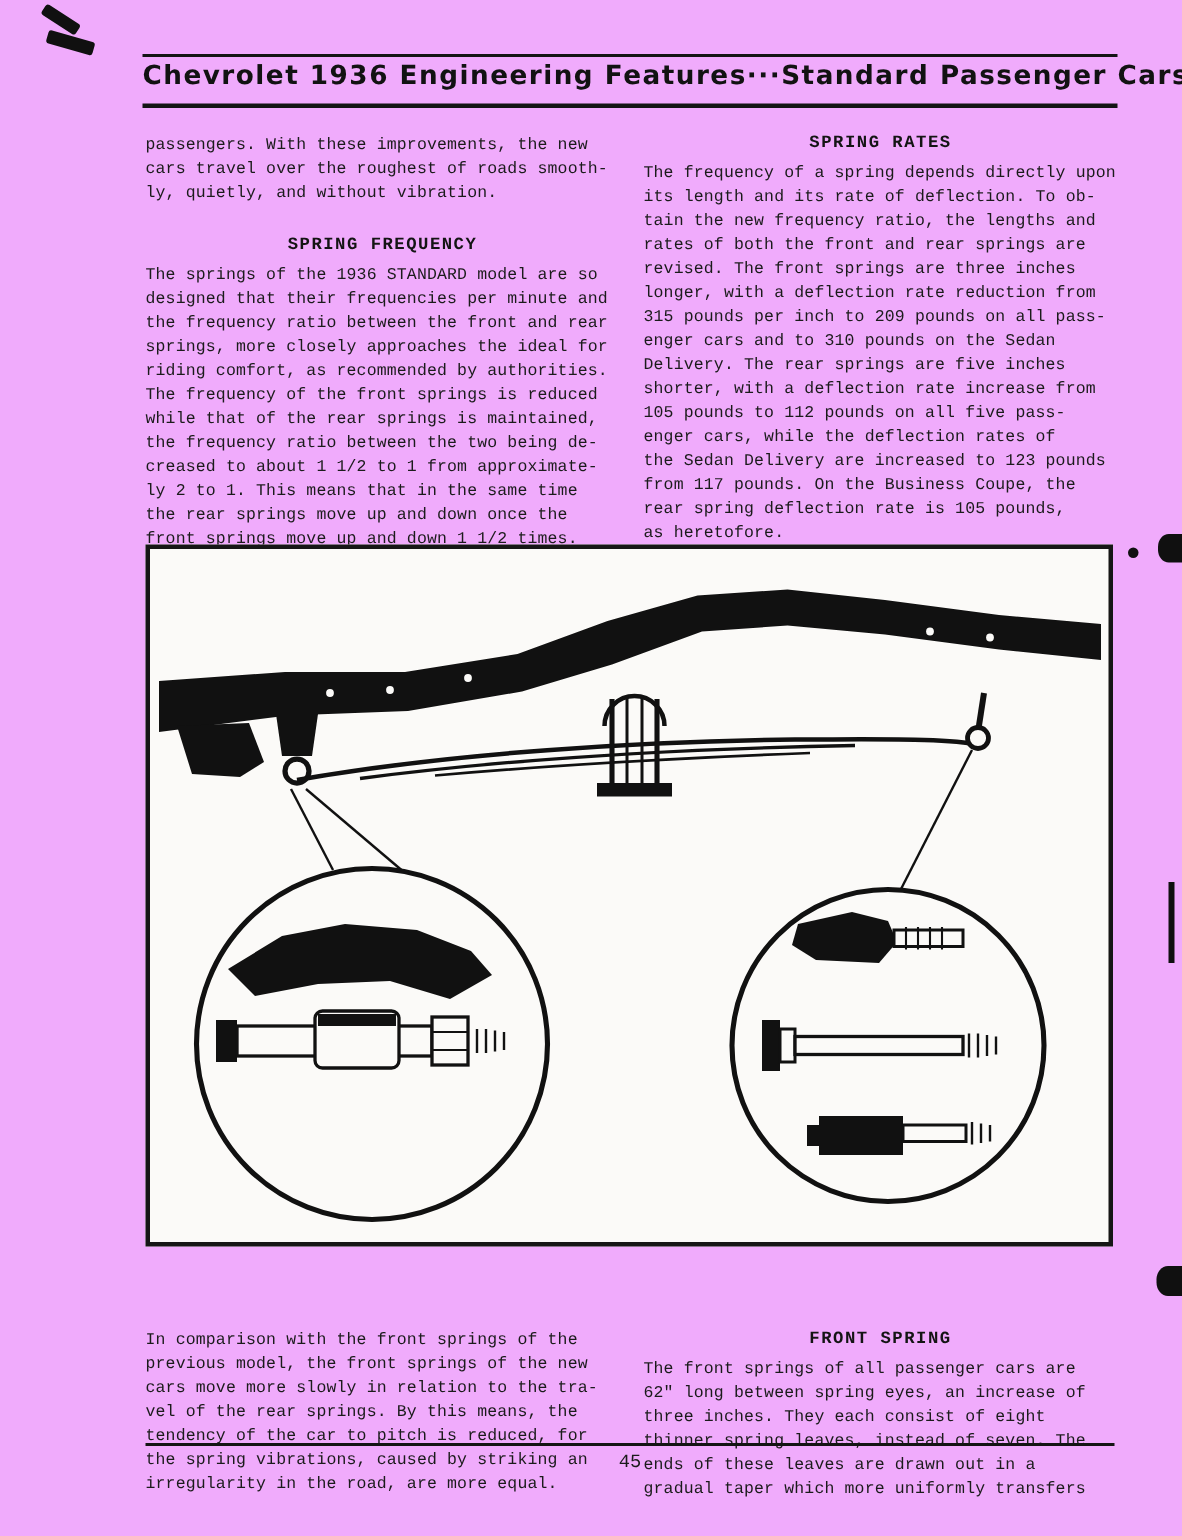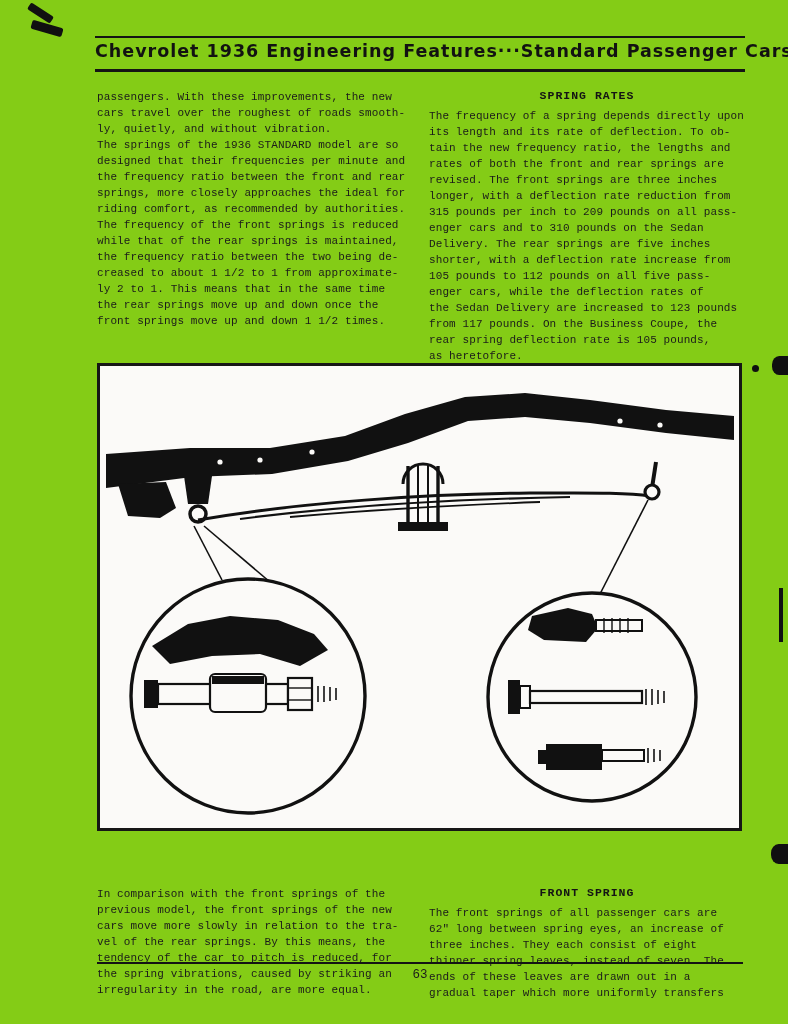--- a/index.html
+++ b/index.html
@@ -4,21 +4,21 @@
 <style>
   * { margin:0; padding:0; box-sizing:border-box; }
   html,body { width:788px; height:1024px; }
   body {
     background:#f6f5f2;
     font-family:"Liberation Mono","DejaVu Sans Mono",monospace;
     color:#1b1b1b;
     position:relative;
     overflow:hidden;
   }
-  .page { position:absolute; inset:0; background:#84cc16; }
+  .page { position:absolute; inset:0; background:#f0abfc; }
 
   
   .rule-top { position:absolute; left:95px; top:36px; width:650px; height:2px; background:#141414; }
   .rule-bottom { position:absolute; left:95px; top:69px; width:650px; height:3px; background:#141414; }
   .title {
     position:absolute; left:95px; top:41px; width:650px;
     font-family:"DejaVu Sans","Liberation Sans",sans-serif;
     font-weight:bold; font-size:17.5px; letter-spacing:1px;
     white-space:nowrap; text-align:center; color:#121212;
   }
@@ -65,20 +65,21 @@
 
   <div class="rule-top"></div>
   <div class="title">Chevrolet 1936 Engineering Features···Standard Passenger Cars</div>
   <div class="rule-bottom"></div>
 
   <div class="cols cols-top">
     <div class="col">
       <p class="body">passengers.  With these improvements, the new
 cars travel over the roughest of roads smooth-
 ly, quietly, and without vibration.</p>
+      <h2 class="heading">SPRING FREQUENCY</h2>
       <p class="body">The springs of the 1936 STANDARD model are so
 designed that their frequencies per minute and
 the frequency ratio between the front and rear
 springs, more closely approaches the ideal for
 riding comfort, as recommended by authorities.
 The frequency of the front springs is reduced
 while that of the rear springs is maintained,
 the frequency ratio between the two being de-
 creased to about 1 1/2 to 1 from approximate-
 ly 2 to 1.  This means that in the same time
@@ -194,21 +195,21 @@
       <p class="body">The front springs of all passenger cars are
 62" long between spring eyes, an increase of
 three inches.  They each consist of eight
 thinner spring leaves, instead of seven.  The
 ends of these leaves are drawn out in a
 gradual taper which more uniformly transfers</p>
     </div>
   </div>
 
   <div class="footer-rule"></div>
-  <div class="page-number">63</div>
+  <div class="page-number">45</div>
 
   <div class="artifact art-corner1"></div>
   <div class="artifact art-corner2"></div>
   <div class="artifact art-right1"></div>
   <div class="artifact art-dot"></div>
   <div class="artifact art-right2"></div>
   <div class="artifact art-right3"></div>
 
 </div>
 

